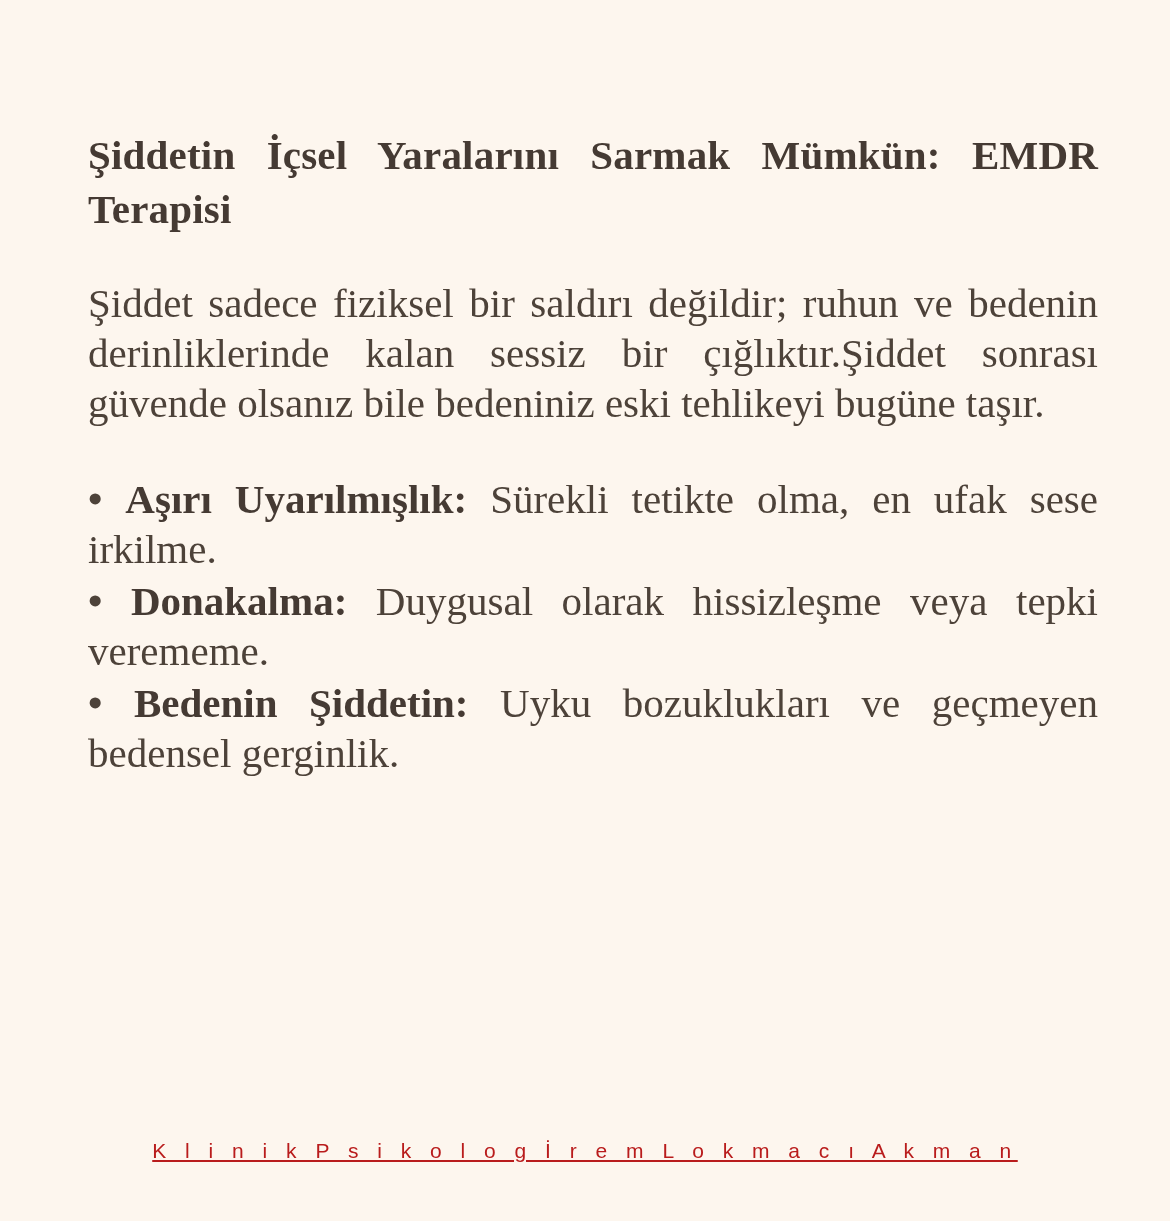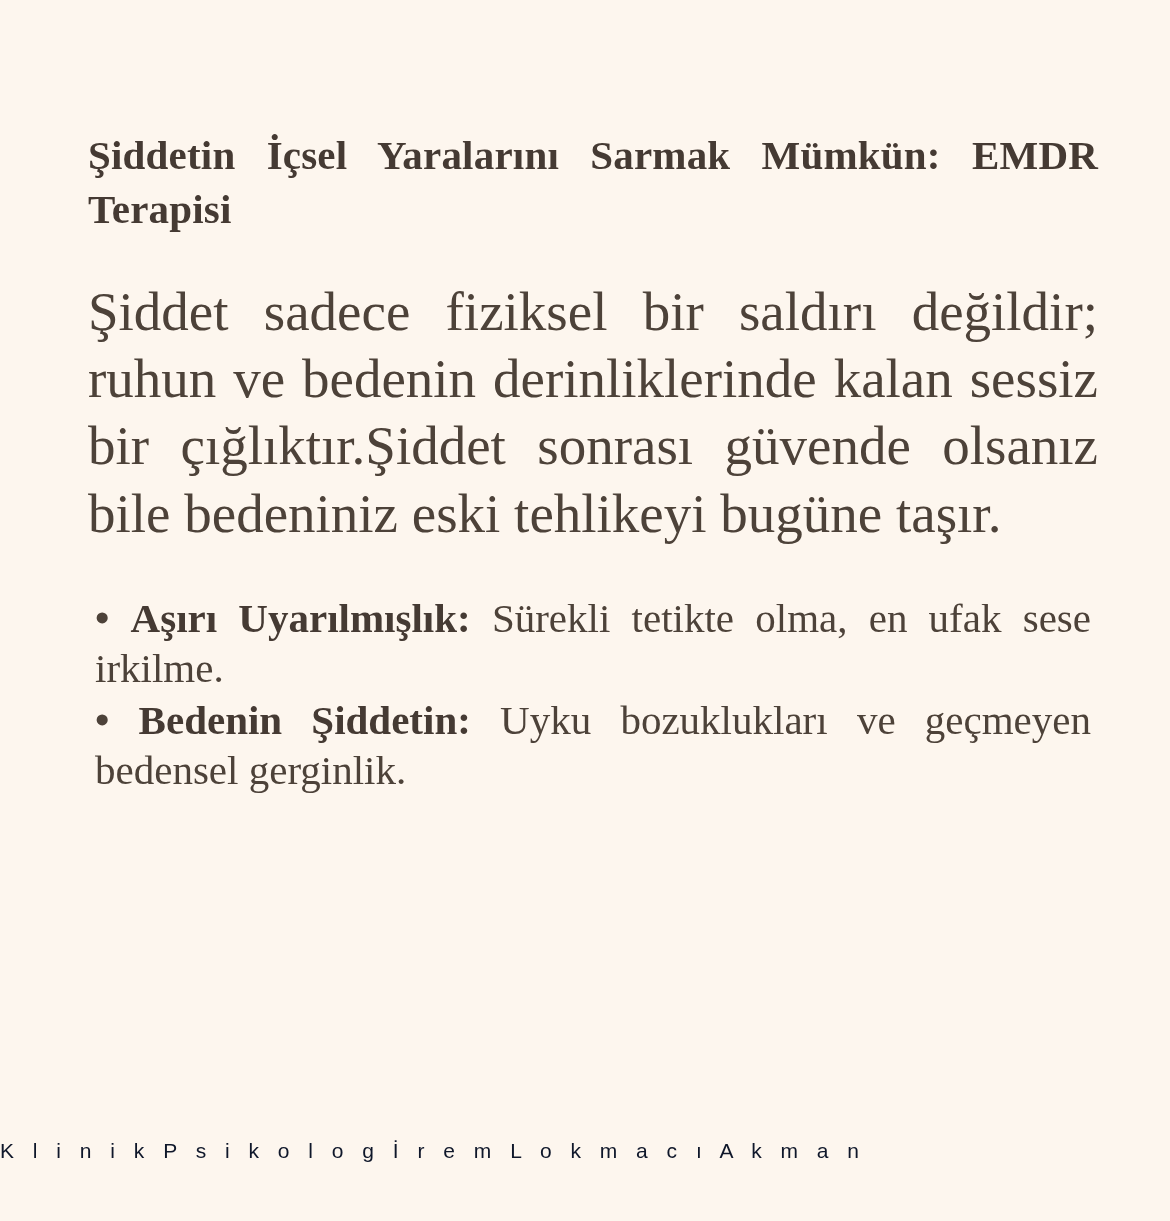--- a/index.html
+++ b/index.html
@@ -26,32 +26,32 @@
     font-weight: bold;
     line-height: 1.32;
     letter-spacing: 0.2px;
     text-align: justify;
     text-align-last: left;
     color: #453a33;
     margin: 0 0 42px 0;
     max-width: 1010px;
   }
   .intro {
-    font-size: 55px;
+    font-size: 41px;
     line-height: 1.22;
     text-align: justify;
     text-align-last: left;
     color: #4d4239;
     margin: 0 0 46px 0;
     max-width: 1010px;
     font-weight: 400;
   }
   .bullets {
     list-style: none;
-    margin: 7px;
+    margin: 0;
     padding: 0;
     max-width: 1010px;
   }
   .bullets li {
     font-size: 41px;
     line-height: 1.22;
     text-align: justify;
     text-align-last: left;
     color: #4d4239;
     margin: 0 0 2px 0;
@@ -62,42 +62,48 @@
   }
   .bullets li .lead {
     font-weight: bold;
     color: #453a33;
   }
   .footer {
     position: absolute;
     left: 0;
     right: 0;
     bottom: 58px;
+    text-align: center;
     font-family: "Liberation Sans", sans-serif;
     font-size: 21px;
     letter-spacing: 6.5px;
-    color: #0f172a;
+    color: #b91c1c;
     font-weight: 500;
+    text-decoration: underline;
   }
 </style>
 </head>
 <body>
 
 <div class="page">
 
   <h1 class="title">Şiddetin İçsel Yaralarını Sarmak Mümkün: EMDR Terapisi</h1>
 
   <p class="intro">Şiddet sadece fiziksel bir saldırı değildir; ruhun ve bedenin derinliklerinde kalan sessiz bir çığlıktır.Şiddet sonrası güvende olsanız bile bedeniniz eski tehlikeyi bugüne taşır.</p>
 
   <ul class="bullets">
     <li>
       <span class="dot">•</span>
       <span class="lead">Aşırı Uyarılmışlık:</span><span> Sürekli tetikte olma, en ufak sese irkilme.</span>
     </li>
     <li>
       <span class="dot">•</span>
+      <span class="lead">Donakalma:</span><span> Duygusal olarak hissizleşme veya tepki verememe.</span>
+    </li>
+    <li>
+      <span class="dot">•</span>
       <span class="lead">Bedenin Şiddetin:</span><span> Uyku bozuklukları ve geçmeyen bedensel gerginlik.</span>
     </li>
   </ul>
 
   <div class="footer">K l i n i k   P s i k o l o g   İ r e m   L o k m a c ı   A k m a n</div>
 
 </div>
 
 </body></html>

